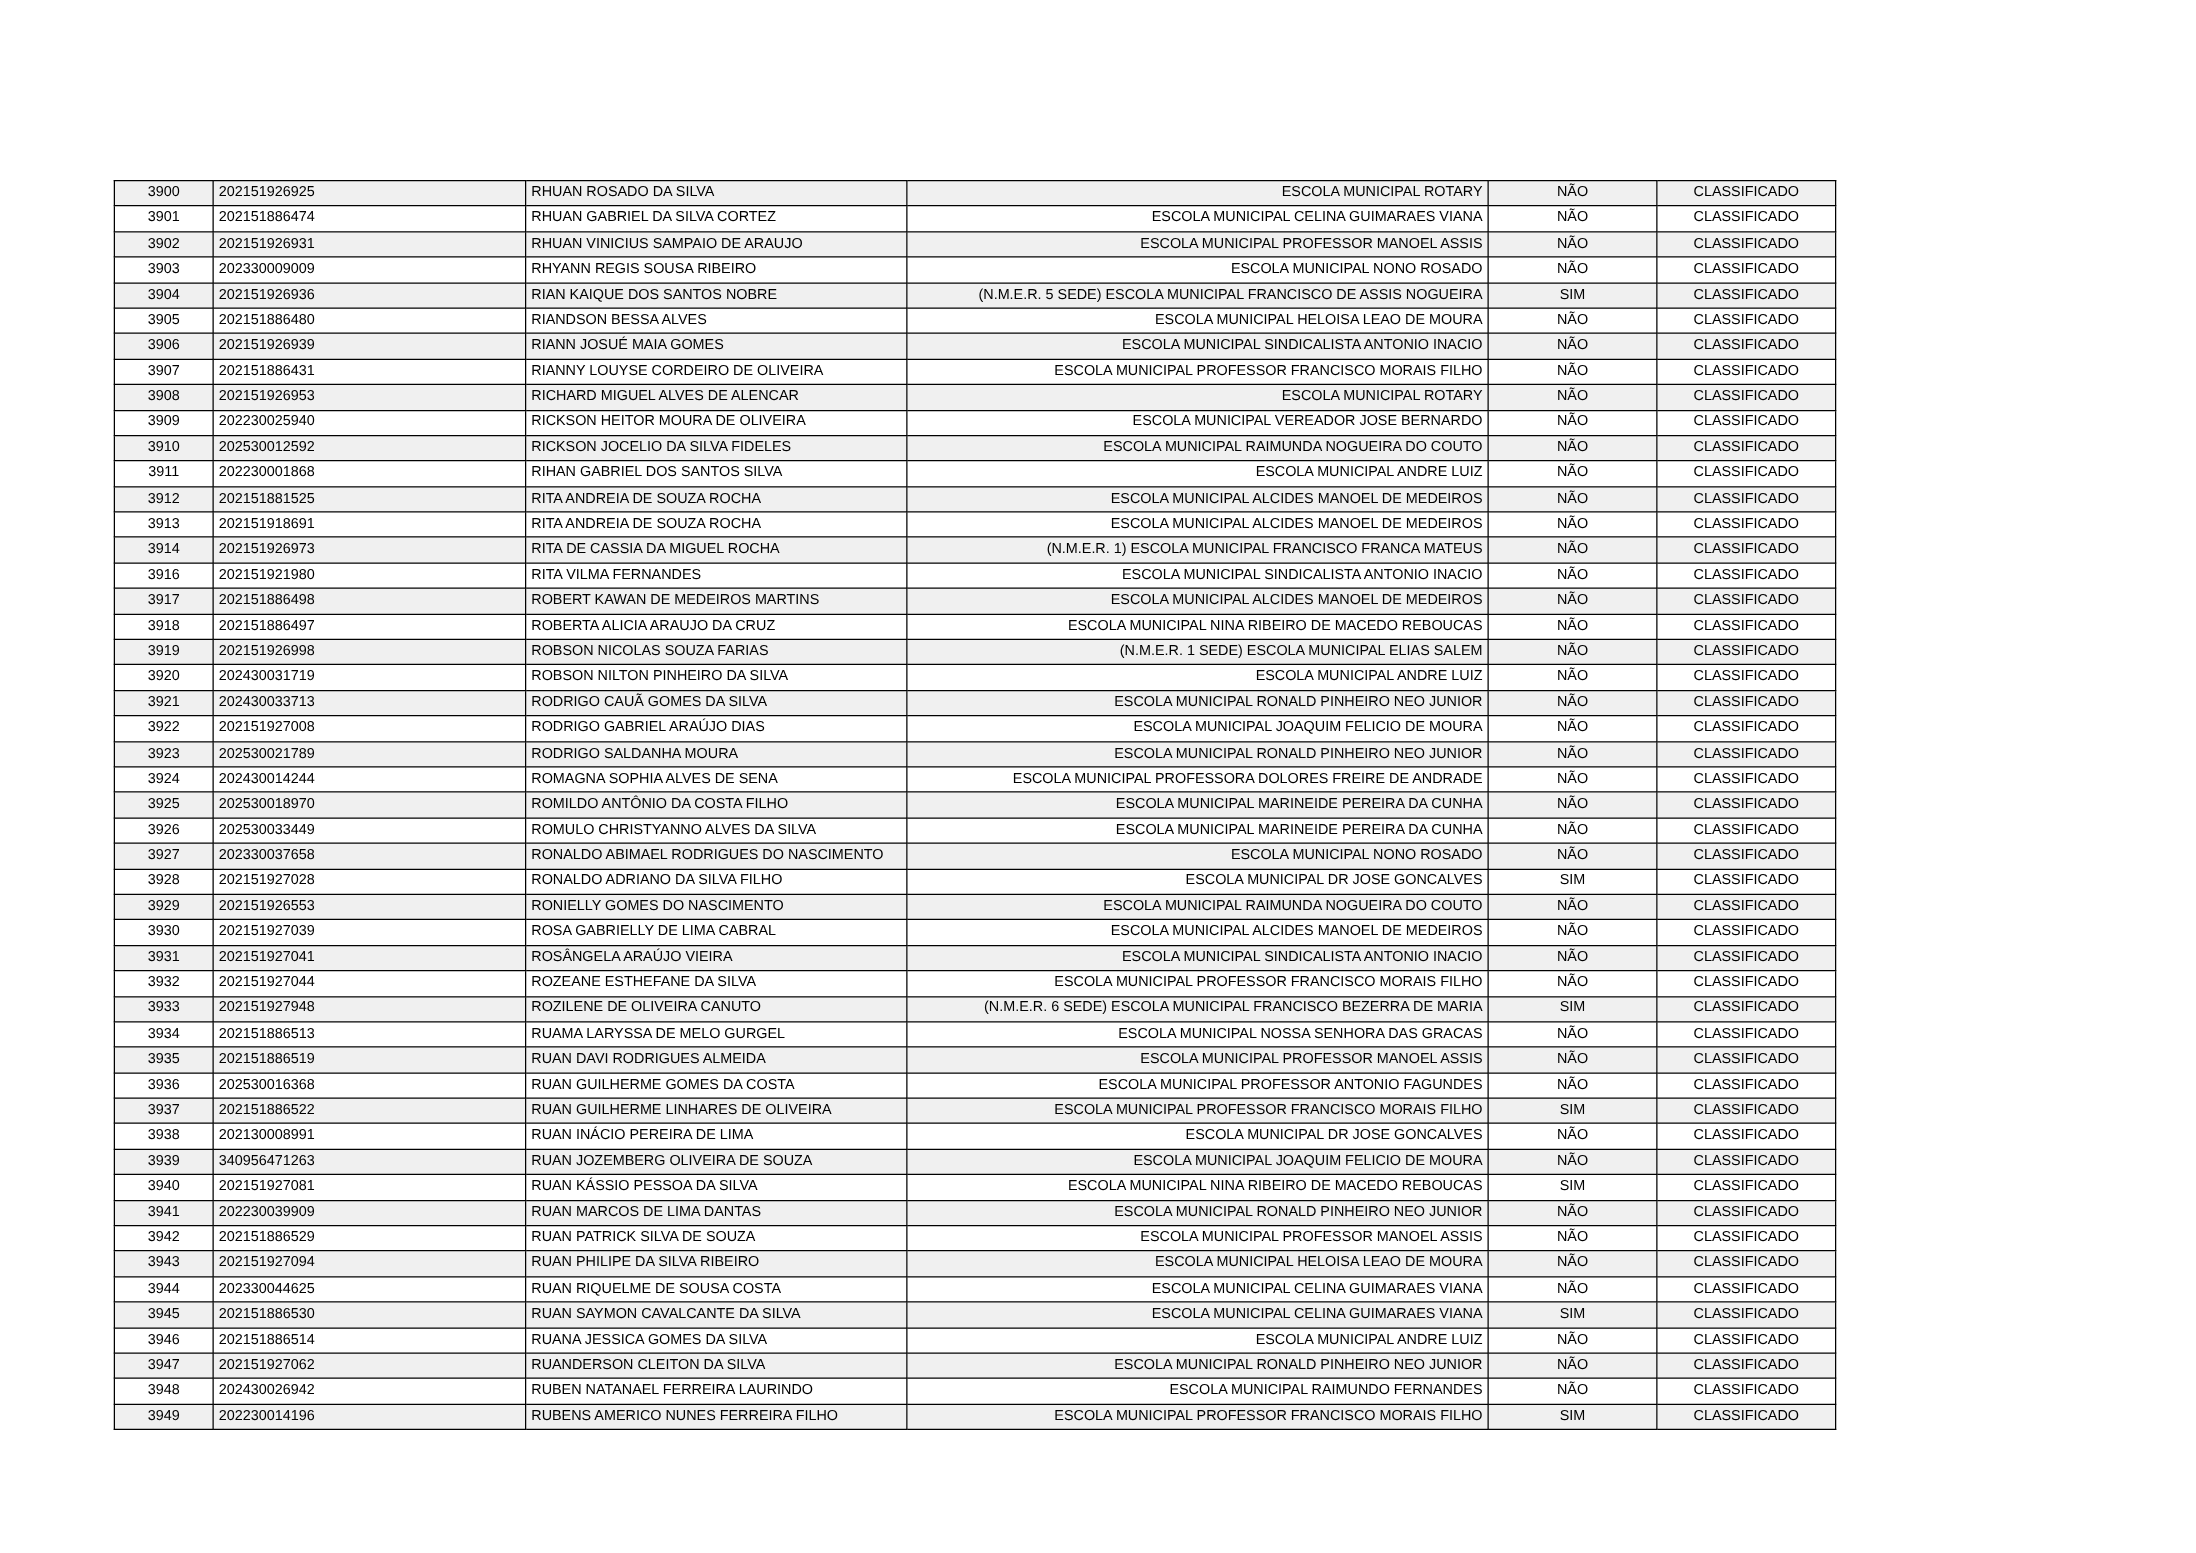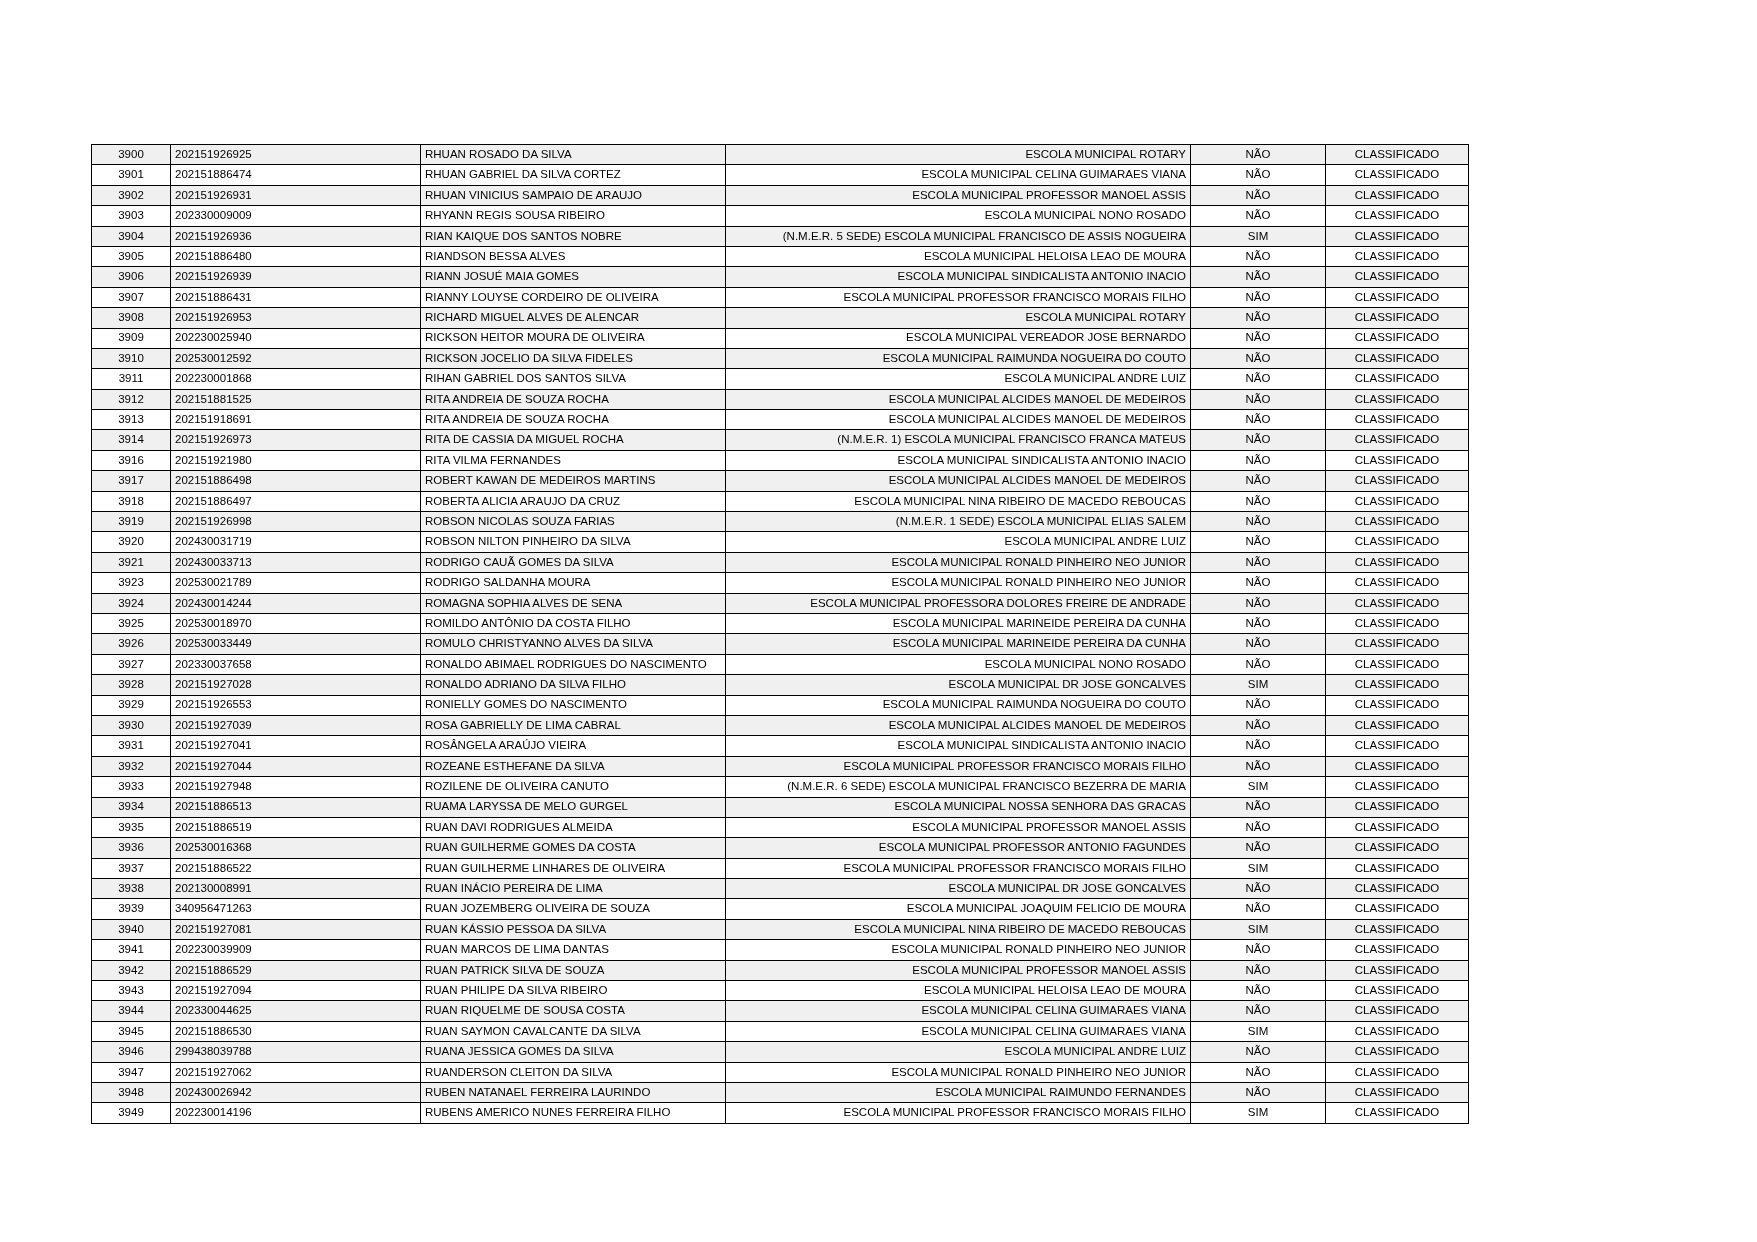--- a/index.html
+++ b/index.html
@@ -237,20 +237,28 @@
 
   <tr>
     <td class="c-num">3921</td>
     <td class="c-id">202430033713</td>
     <td class="c-name">RODRIGO CAUÃ GOMES DA SILVA</td>
     <td class="c-school">ESCOLA MUNICIPAL RONALD PINHEIRO NEO JUNIOR</td>
     <td class="c-yn">NÃO</td>
     <td class="c-status">CLASSIFICADO</td>
   </tr>
 
+  <tr>
+    <td class="c-num">3922</td>
+    <td class="c-id">202151927008</td>
+    <td class="c-name">RODRIGO GABRIEL ARAÚJO DIAS</td>
+    <td class="c-school">ESCOLA MUNICIPAL JOAQUIM FELICIO DE MOURA</td>
+    <td class="c-yn">NÃO</td>
+    <td class="c-status">CLASSIFICADO</td>
+  </tr>
 
   <tr>
     <td class="c-num">3923</td>
     <td class="c-id">202530021789</td>
     <td class="c-name">RODRIGO SALDANHA MOURA</td>
     <td class="c-school">ESCOLA MUNICIPAL RONALD PINHEIRO NEO JUNIOR</td>
     <td class="c-yn">NÃO</td>
     <td class="c-status">CLASSIFICADO</td>
   </tr>
 
@@ -447,21 +455,21 @@
     <td class="c-num">3945</td>
     <td class="c-id">202151886530</td>
     <td class="c-name">RUAN SAYMON CAVALCANTE DA SILVA</td>
     <td class="c-school">ESCOLA MUNICIPAL CELINA GUIMARAES VIANA</td>
     <td class="c-yn">SIM</td>
     <td class="c-status">CLASSIFICADO</td>
   </tr>
 
   <tr>
     <td class="c-num">3946</td>
-    <td class="c-id">299438039788</td>
+    <td class="c-id">202151886514</td>
     <td class="c-name">RUANA JESSICA GOMES DA SILVA</td>
     <td class="c-school">ESCOLA MUNICIPAL ANDRE LUIZ</td>
     <td class="c-yn">NÃO</td>
     <td class="c-status">CLASSIFICADO</td>
   </tr>
 
   <tr>
     <td class="c-num">3947</td>
     <td class="c-id">202151927062</td>
     <td class="c-name">RUANDERSON CLEITON DA SILVA</td>

